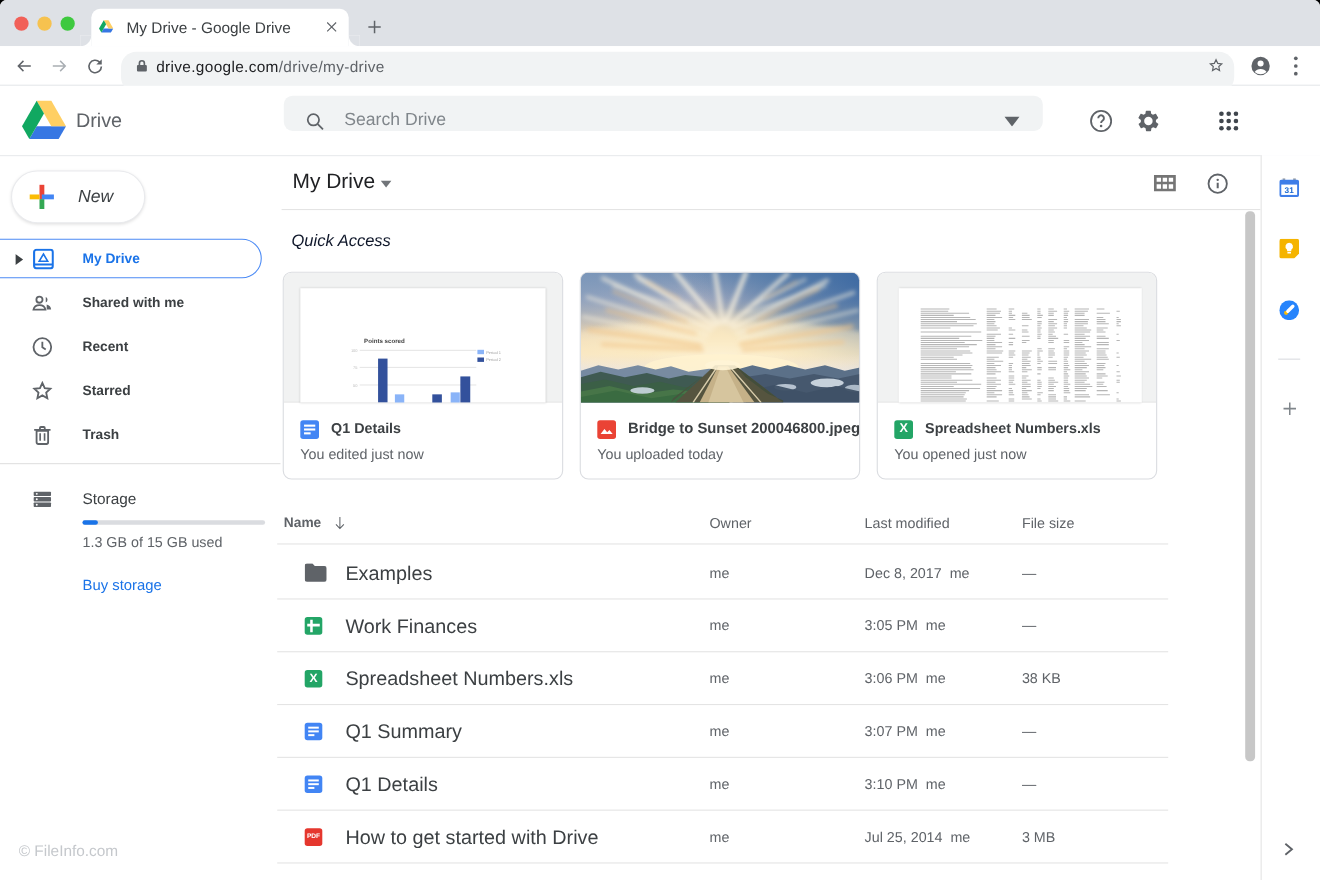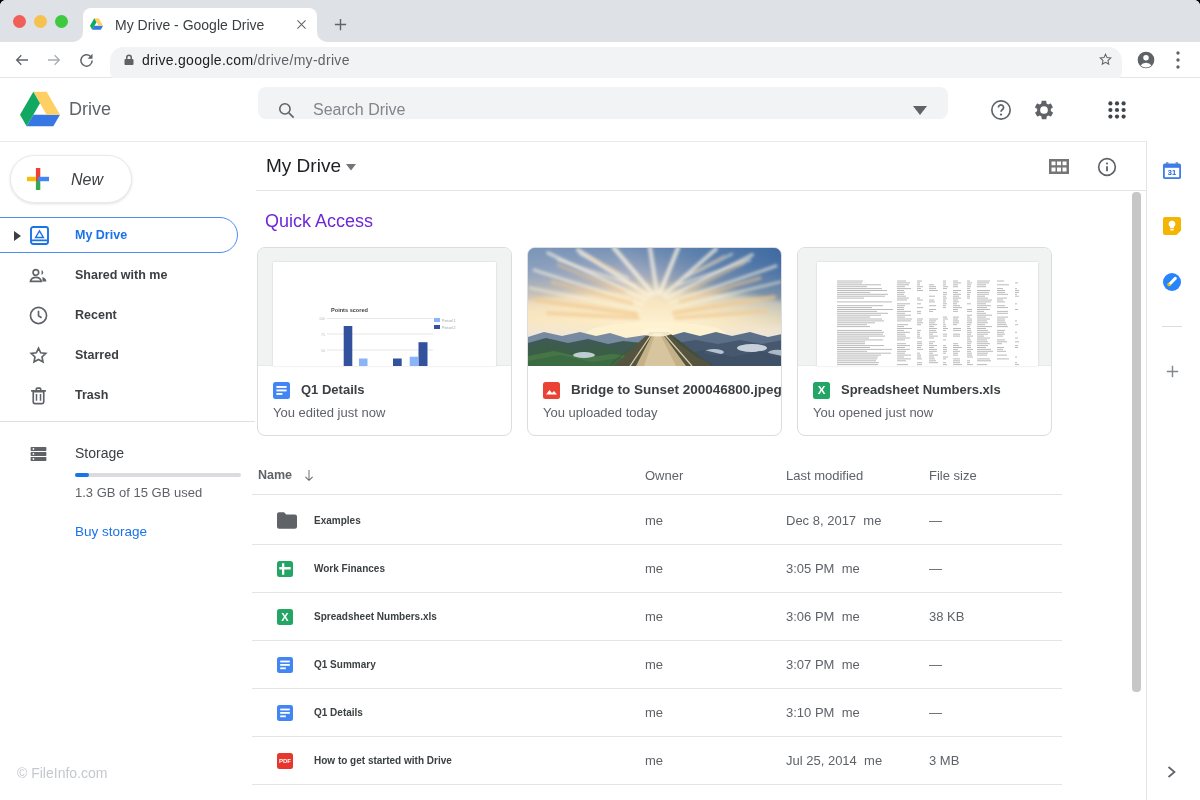--- a/index.html
+++ b/index.html
@@ -37,32 +37,32 @@
 .navrow .ic { position:absolute; left:28px; top:10px; width:21px; height:21px; }
 #sidediv { position:absolute; left:0; top:421px; width:255px; height:1px; background:#E0E0E0; }
 #storagebar { position:absolute; left:75px; top:473px; width:166px; height:4px; background:#DADCE0; border-radius:2px; }
 #storagebar i { position:absolute; left:0; top:0; width:14px; height:4px; background:#1A73E8; border-radius:2px; display:block; }
 #storagetext { position:absolute; left:75px; top:485px; font-size:13px; color:#5F6368; }
 #buystorage { position:absolute; left:75px; top:524px; font-size:13.5px; color:#1A73E8; }
 
 
 #mdtitle { position:absolute; left:266px; top:155px; font-size:19px; color:#202124; }
 #tbline { position:absolute; left:256px; top:190px; width:890px; height:1px; background:#E4E4E4; }
-#qatitle { position:absolute; left:265px; top:211px; font-size:18px; color:#6d28d9; }
+#qatitle { position:absolute; left:265px; top:211px; font-size:15px; color:#0f172a;font-style:italic; }
 .card { position:absolute; top:247px; width:255px; height:189px; border:1px solid #DADCE0; border-radius:8px; background:#fff; overflow:hidden; }
 .thumb { position:absolute; left:0; top:0; width:100%; height:118px; background:#F1F2F2; border-bottom:1px solid #E8E8E8; }
 .paper { position:absolute; left:15px; top:14px; width:223px; height:104px; background:#fff; box-shadow:0 0 2px rgba(0,0,0,0.15); }
 .cfoot .title { position:absolute; left:43px; top:133px; height:17px; line-height:17px; font-size:13px; color:#3C4043; font-weight:bold; }
 .cfoot .sub { position:absolute; left:15px; top:156px; height:17px; line-height:17px; font-size:13px; color:#5F6368; }
 .ficon { position:absolute; left:15px; top:134px; width:17px; height:17px; border-radius:2.5px; }
 
 
 .thead { position:absolute; top:468px; font-size:13px; color:#5F6368; }
 .row { position:absolute; left:252px; width:810px; height:48px; }
-.row .nm { position:absolute; left:62px; top:0; height:48px; line-height:48px; font-size:10px; color:#3C4043; font-weight:bold; }
+.row .nm { position:absolute; left:62px; top:0; height:48px; line-height:48px; font-size:18px; color:#3C4043; font-weight:normal; }
 .row .own { position:absolute; left:393px; top:0; height:48px; line-height:48px; font-size:13px; color:#5F6368; }
 .row .mod { position:absolute; left:534px; top:0; height:48px; line-height:48px; font-size:13px; color:#5F6368; }
 .row .sz { position:absolute; left:677px; top:0; height:48px; line-height:48px; font-size:13px; color:#5F6368; }
 .row .sep { position:absolute; left:0; bottom:0; width:810px; height:1px; background:#E4E4E4; }
 .rowic { position:absolute; left:25px; top:16px; width:16px; height:16px; border-radius:2.5px; color:#fff; }
 
 
 #rail { position:absolute; left:1146px; top:141px; width:54px; height:659px; background:#fff; border-left:1px solid #E4E4E4; }
 #scrollthumb { position:absolute; left:1132px; top:192px; width:9px; height:500px; background:#C7C7C7; border-radius:4px; }
 #raildiv { position:absolute; left:1162px; top:326px; width:20px; height:1px; background:#DADCE0; }

